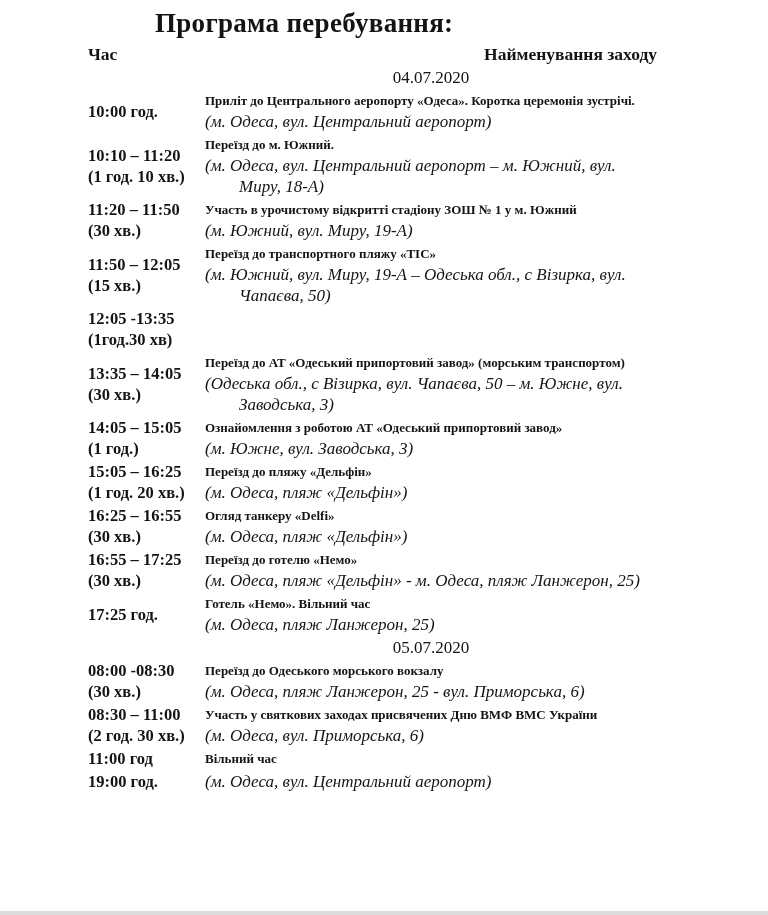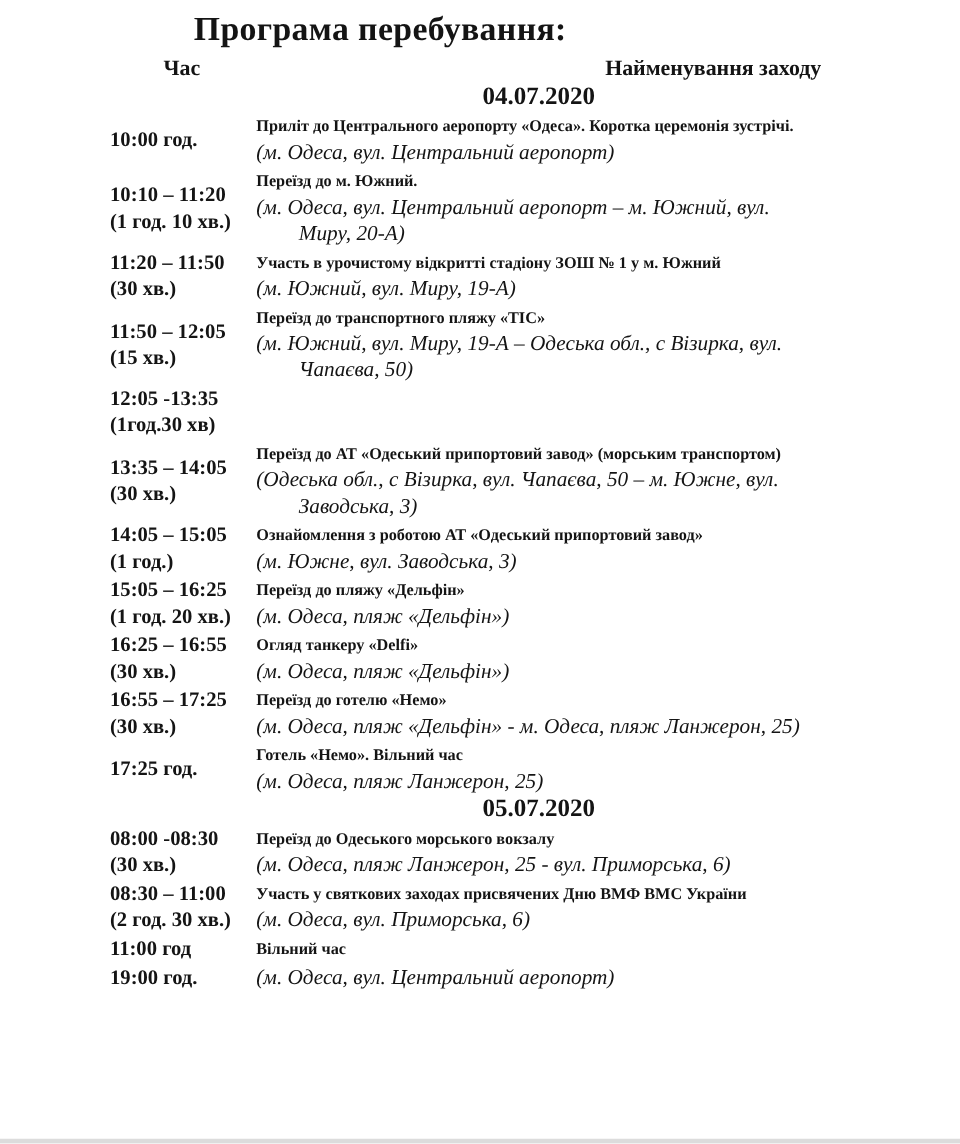--- a/index.html
+++ b/index.html
@@ -27,32 +27,31 @@
     grid-template-columns: 115px 452px;
     column-gap: 2px;
     padding-left: 88px;
     align-items: center;
   }
   .table-header { margin-bottom: 2px; }
   .th-time {
     font-weight: bold;
     font-size: 17.5px;
     line-height: 21px;
-    text-align: center;
   }
   .th-event {
     font-weight: bold;
     font-size: 17.5px;
     line-height: 21px;
     text-align: right;
   }
   .date-row { margin-bottom: 2px; }
   .date-text {
-    font-weight: bold;
-    font-size: 20px;
+    font-weight: normal;
+    font-size: 17px;
     line-height: 21px;
     text-align: center;
   }
   .event-row { margin-bottom: 2px; }
   .time-cell {
     font-weight: bold;
     font-size: 16.5px;
     line-height: 21px;
     white-space: nowrap;
   }
@@ -106,21 +105,21 @@
     </div>
   </div>
 
   <div class="grid-row event-row">
     <div class="time-cell">
       <div>10:10 – 11:20</div>
       <div>(1 год. 10 хв.)</div>
     </div>
     <div class="content-cell">
       <div class="event-title">Переїзд до м. Южний.</div>
-      <div class="event-loc">(м. Одеса, вул. Центральний аеропорт – м. Южний, вул. Миру, 20-А)</div>
+      <div class="event-loc">(м. Одеса, вул. Центральний аеропорт – м. Южний, вул. Миру, 18-А)</div>
     </div>
   </div>
 
   <div class="grid-row event-row">
     <div class="time-cell">
       <div>11:20 – 11:50</div>
       <div>(30 хв.)</div>
     </div>
     <div class="content-cell">
       <div class="event-title">Участь в урочистому відкритті стадіону ЗОШ № 1 у м. Южний</div>

